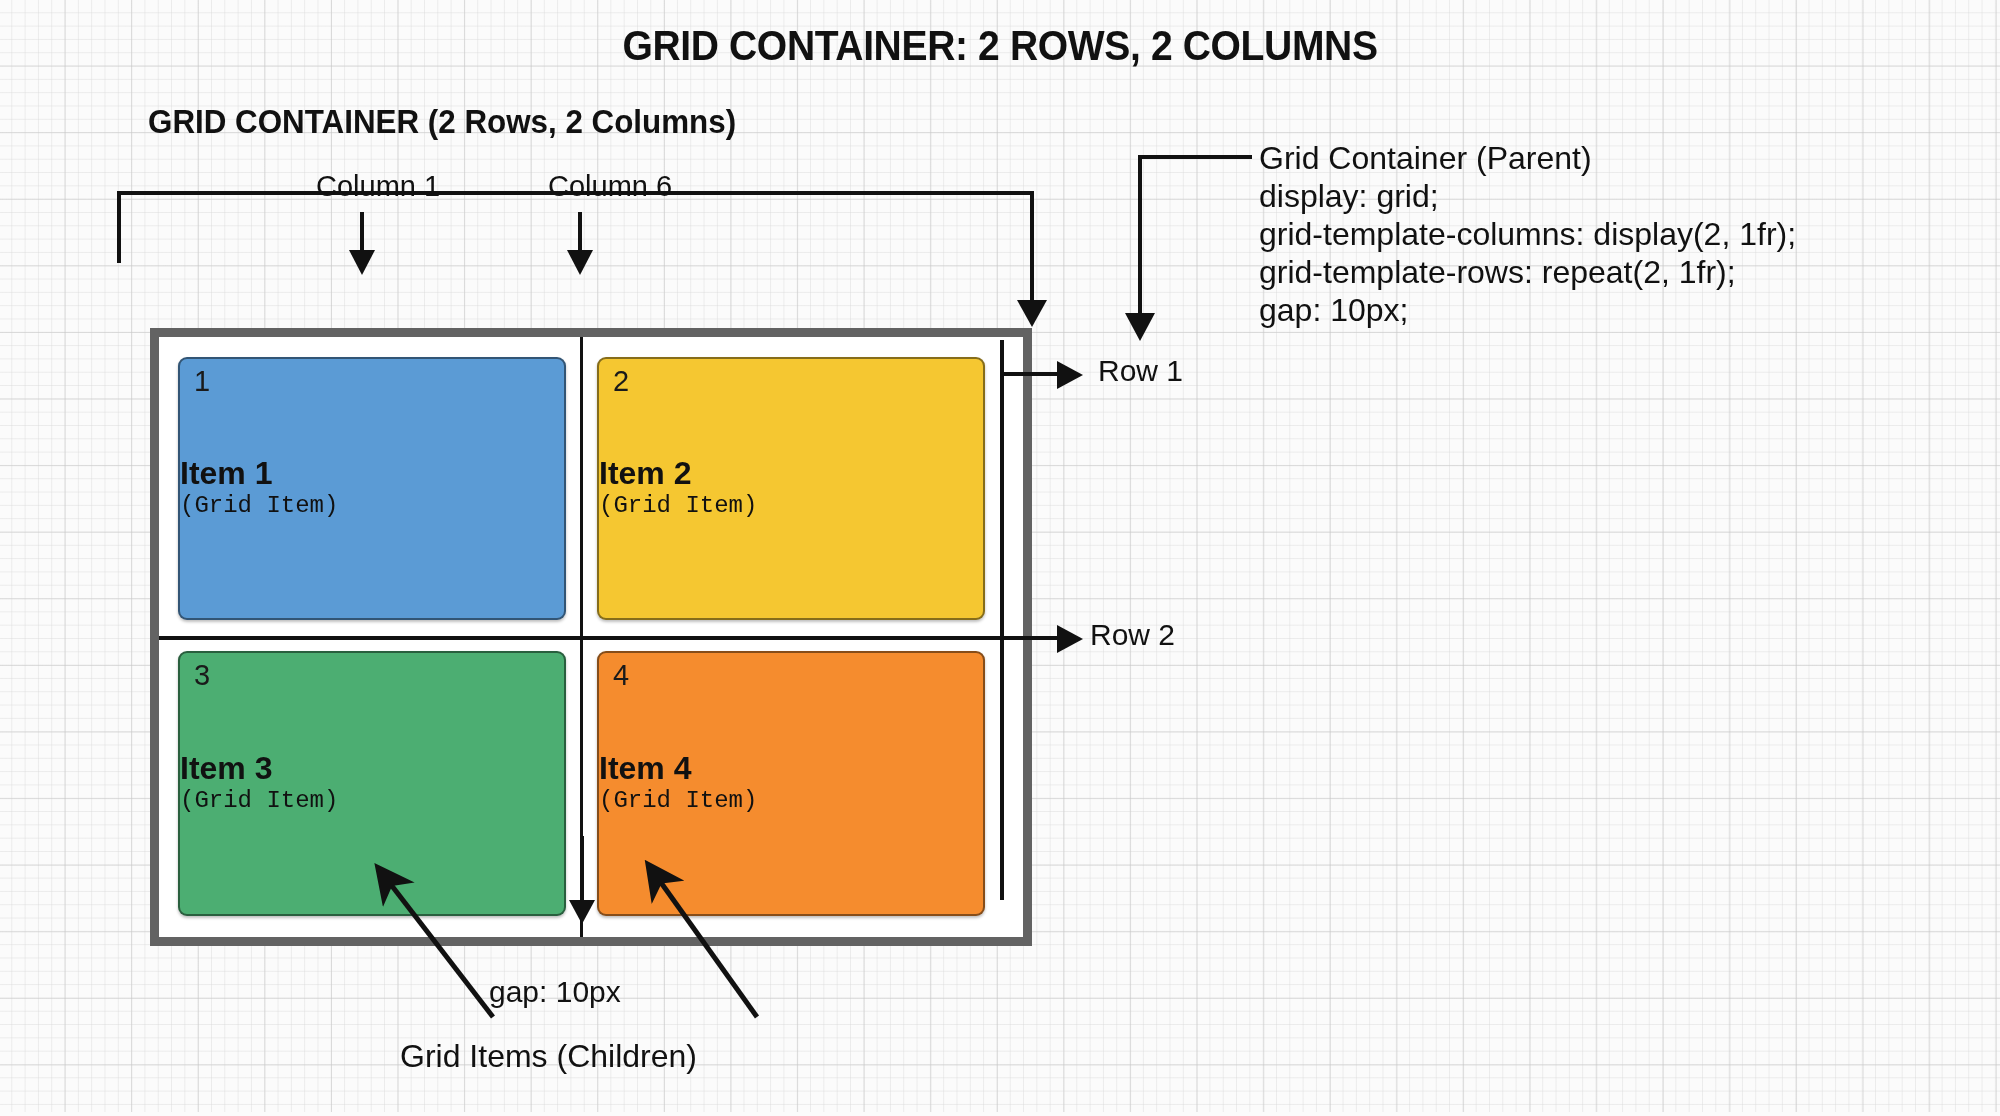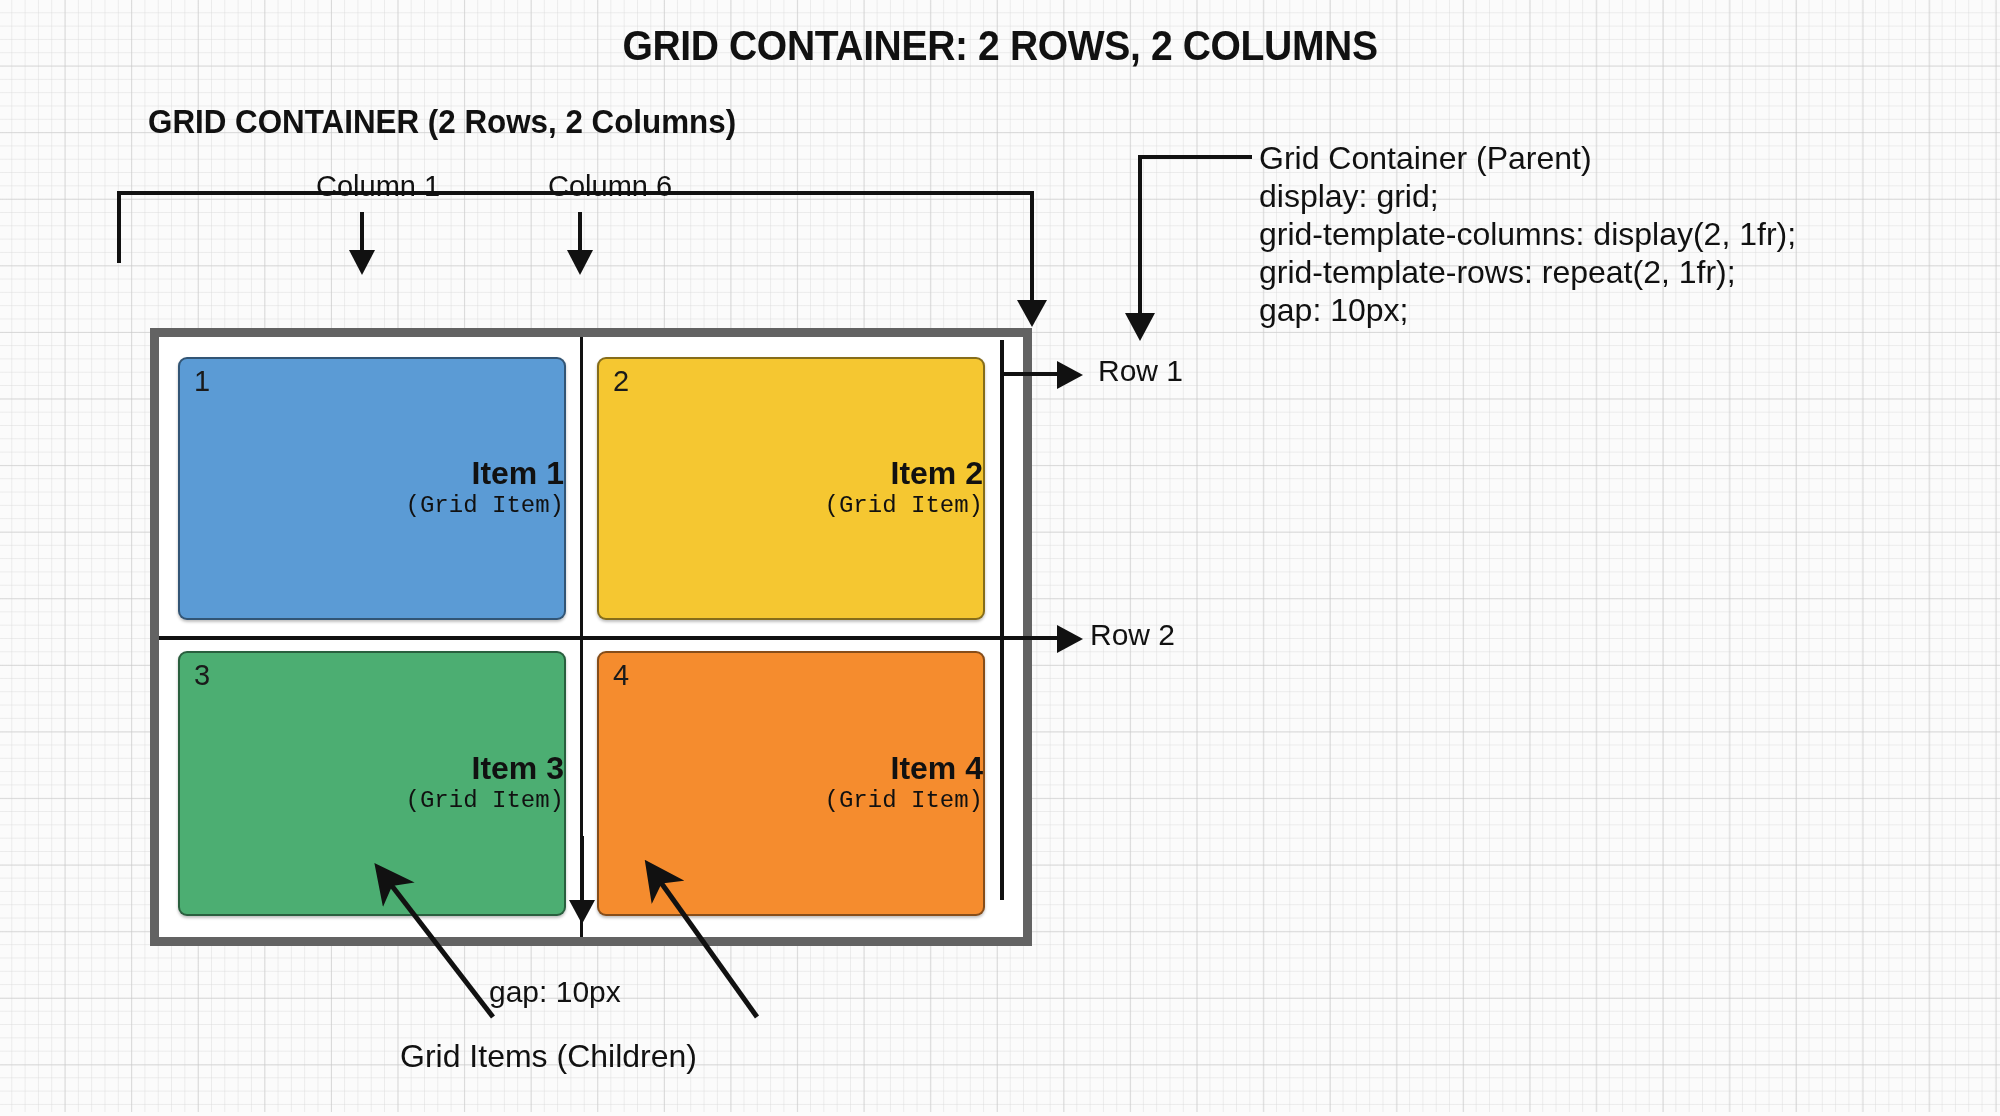--- a/index.html
+++ b/index.html
@@ -100,21 +100,21 @@
   }
   .item-num {
     position:absolute;
     left:14px; top:6px;
     font-size:29px; color:#1a1a1a;
   }
   .item-center {
     position:absolute;
     left:0; right:0; top:50%;
     transform:translateY(-52%);
-    text-align:right;
+    text-align:left;
     color:#111;
   }
   .item-title { font-size:32px; font-weight:bold; line-height:1.18; }
   .item-sub   { font-size:24px; line-height:1.18;font-family:Liberation Mono, monospace; }
 
   #item-1 { left:178px; top:357px; width:388px; height:263px; }
   #item-2 { left:597px; top:357px; width:388px; height:263px; }
   #item-3 { left:178px; top:651px; width:388px; height:265px; }
   #item-4 { left:597px; top:651px; width:388px; height:265px; }
 

